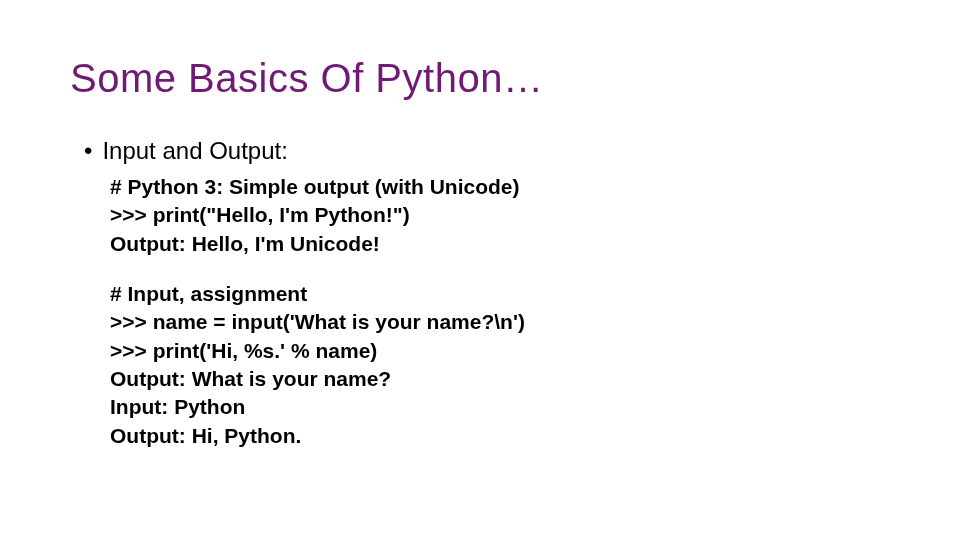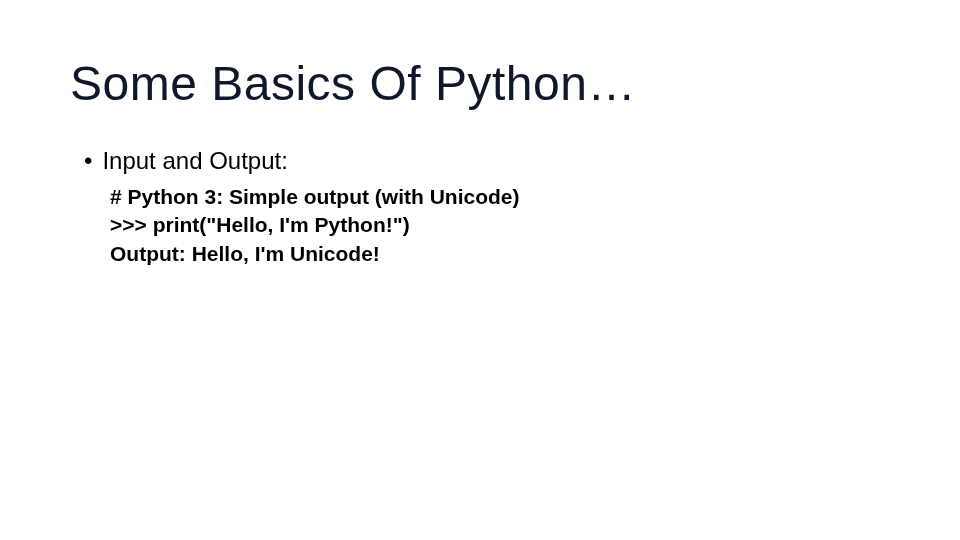--- a/index.html
+++ b/index.html
@@ -13,22 +13,22 @@
   }
   .slide {
     box-sizing: border-box;
     width: 960px;
     height: 540px;
     padding: 56px 70px 40px 70px;
   }
   .title {
     font-family: "Segoe UI Light", "Segoe UI", "Helvetica Neue", Arial, sans-serif;
     font-weight: 300;
-    font-size: 48px;
-    color: #0f172a; 
+    font-size: 40px;
+    color: #701a75; 
     margin: 0 0 36px 0;
     letter-spacing: 0.5px;
   }
   .bullet-row {
     display: flex;
     align-items: baseline;
     font-size: 24px;
     margin: 0 0 8px 14px;
     font-weight: 400;
   }
@@ -61,14 +61,22 @@
   </div>
 
   <div class="code-block">
     <div class="code-line"># Python 3: Simple output (with Unicode)</div>
     <div class="code-line">&gt;&gt;&gt; print("Hello, I'm Python!")</div>
     <div class="code-line">Output: Hello, I'm Unicode!</div>
   </div>
 
   <div class="block-gap"></div>
 
+  <div class="code-block">
+    <div class="code-line"># Input, assignment</div>
+    <div class="code-line">&gt;&gt;&gt; name = input('What is your name?\n')</div>
+    <div class="code-line">&gt;&gt;&gt; print('Hi, %s.' % name)</div>
+    <div class="code-line">Output: What is your name?</div>
+    <div class="code-line">Input: Python</div>
+    <div class="code-line">Output: Hi, Python.</div>
+  </div>
 
 </div>
 
 </body></html>

